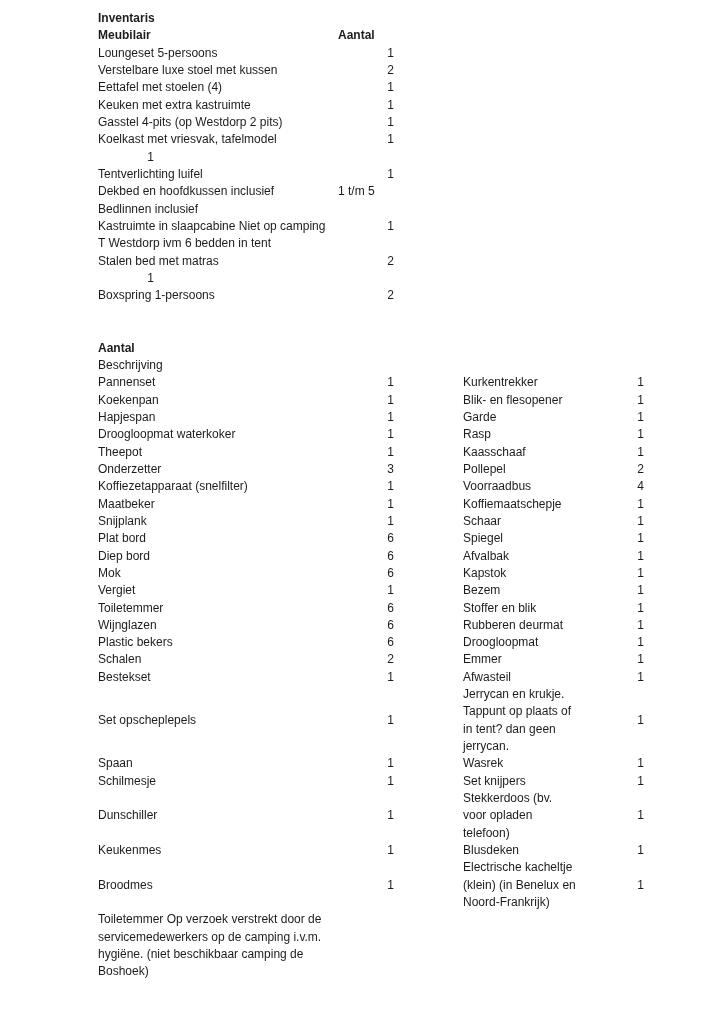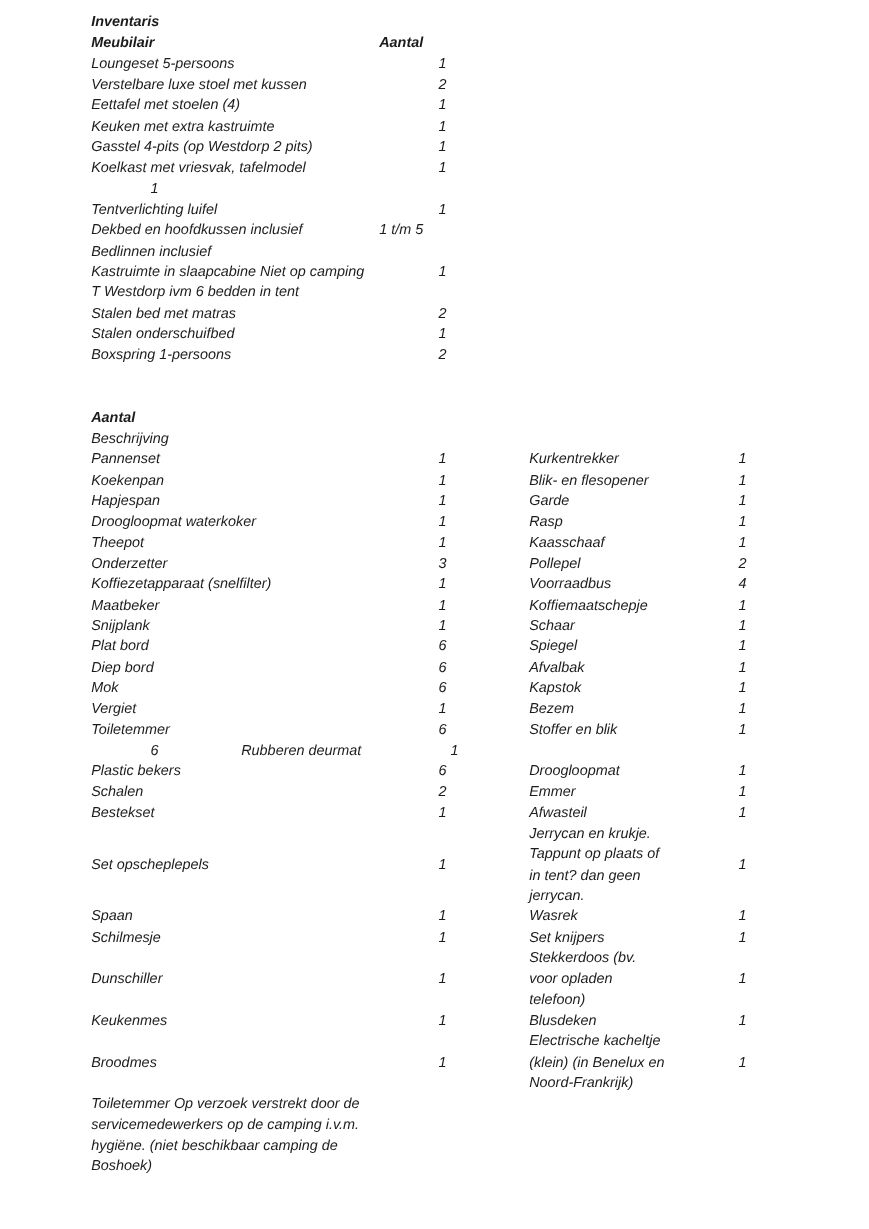--- a/index.html
+++ b/index.html
@@ -6,21 +6,21 @@
   html, body { margin: 0; padding: 0; }
   body {
     width: 724px; height: 1024px;
     background: #ffffff;
     font-family: "Liberation Sans", "DejaVu Sans", sans-serif;
     font-size: 12px;
     line-height: 17.33px;
     color: #1c1c1c;
     overflow: hidden;
   }
-  .page { position: relative; padding: 10px 0 0 76px; font-style: italic; }
+  .page { position: relative; padding: 10px 0 0 98px; }
   .row { display: flex; align-items: center; min-height: 17.33px; }
   .c-item  { width: 240px; }
   .c-qty   { width: 56px; text-align: left; }
   .c-gap   { width: 69px; }
   .c-item2 { width: 135px; white-space: pre-line; }
   .c-qty2  { width: 46px; text-align: left; }
   .c-qty.num, .c-qty2.num { text-align: right; }
   .bold { font-weight: bold; }
   .section-gap { height: 35px; }
   .footer-note { width: 300px; white-space: pre-line; }
@@ -96,21 +96,20 @@
     <div class="c-item">T Westdorp ivm 6 bedden in tent</div>
     <div class="c-qty"></div>
   </div>
 
   <div class="row">
     <div class="c-item">Stalen bed met matras</div>
     <div class="c-qty num">2</div>
   </div>
 
   <div class="row">
-    <div class="c-item">Stalen onderschuifbed</div>
     <div class="c-qty num">1</div>
   </div>
 
   <div class="row">
     <div class="c-item">Boxspring 1-persoons</div>
     <div class="c-qty num">2</div>
   </div>
 </div>
 
   <div class="section-gap"></div>
@@ -228,20 +227,21 @@
 
   <div class="row">
     <div class="c-item">Toiletemmer</div>
     <div class="c-qty num">6</div>
     <div class="c-gap"></div>
     <div class="c-item2">Stoffer en blik</div>
     <div class="c-qty2 num">1</div>
   </div>
 
   <div class="row">
+    <div class="c-item">Wijnglazen</div>
     <div class="c-qty num">6</div>
     <div class="c-gap"></div>
     <div class="c-item2">Rubberen deurmat</div>
     <div class="c-qty2 num">1</div>
   </div>
 
   <div class="row">
     <div class="c-item">Plastic bekers</div>
     <div class="c-qty num">6</div>
     <div class="c-gap"></div>

